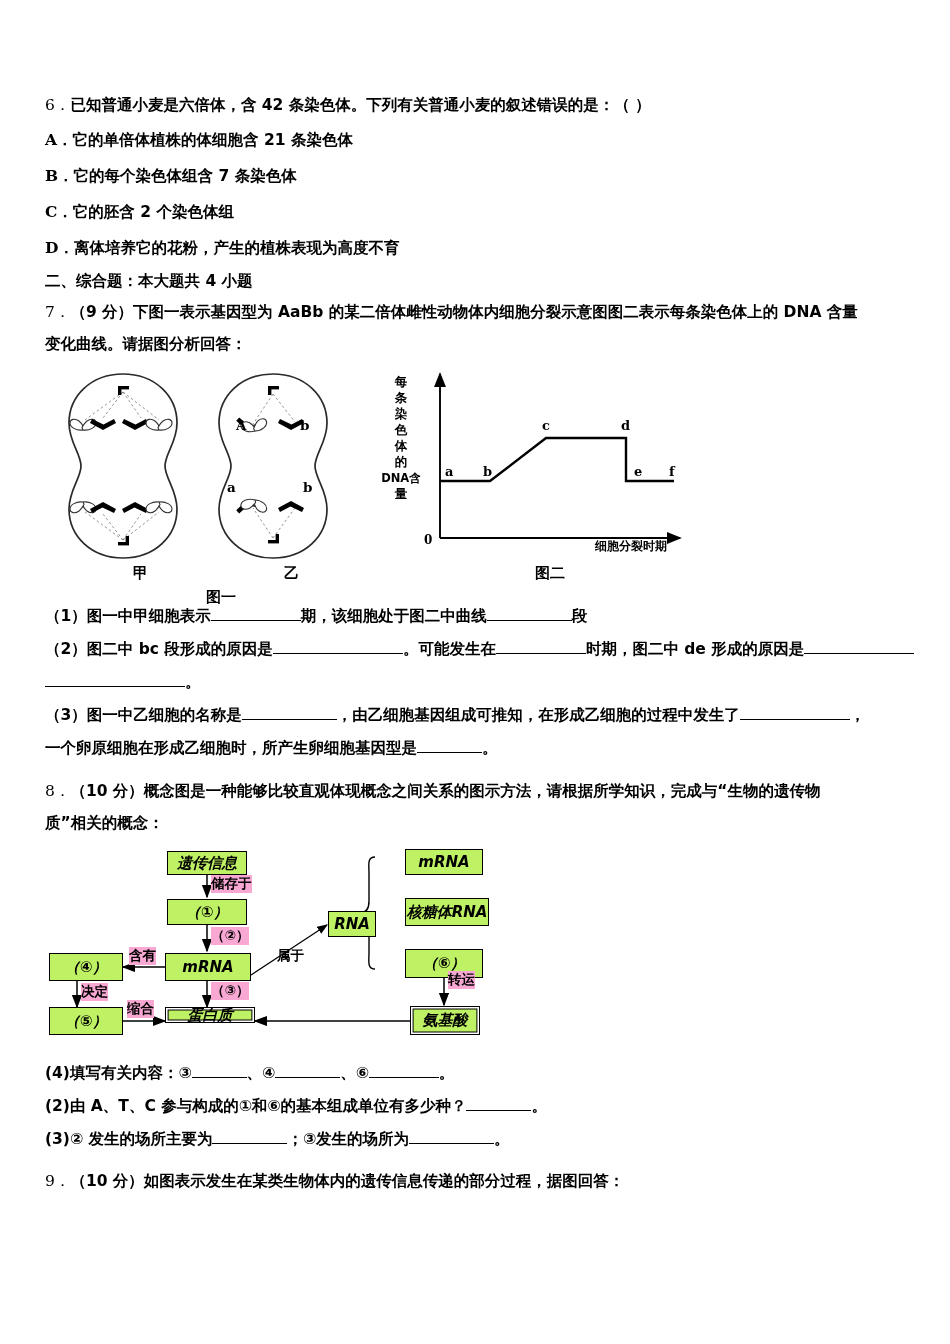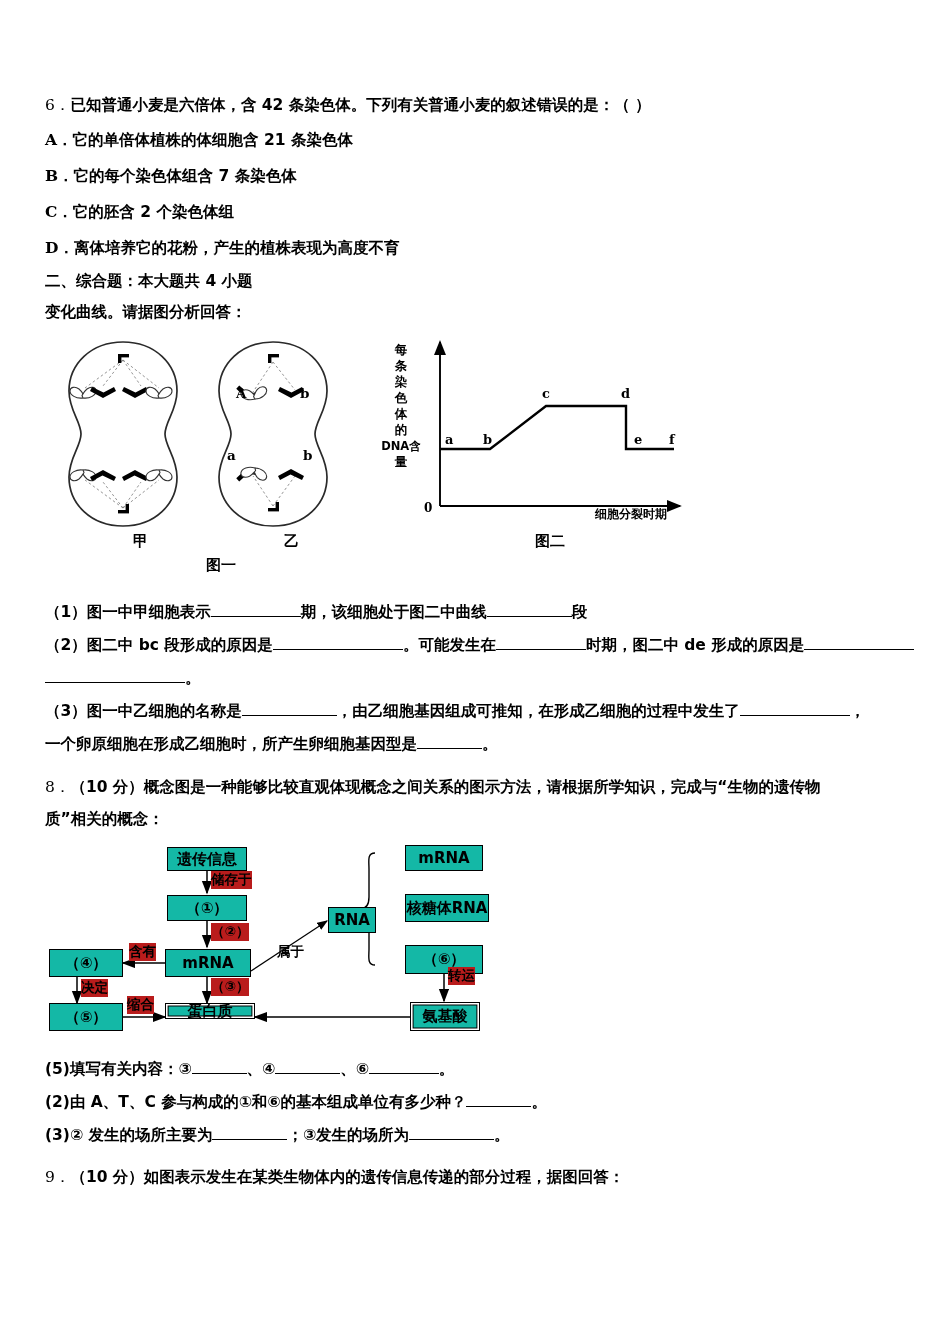--- a/index.html
+++ b/index.html
@@ -28,28 +28,29 @@
   
   .fig1{position:relative;height:232px;margin-top:6px;}
   .figcap{position:absolute;font-size:15px;font-weight:bold;}
 
   
   .fig2{position:absolute;left:335px;top:0;width:330px;height:210px;}
 
   
   .cmap{position:relative;height:208px;margin-top:4px;}
   .cbox{
-    position:absolute;border:1.6px solid #000;background:#14b8a6;
+    position:absolute;border:1.6px solid #000;background:#bef264;
     display:flex;align-items:center;justify-content:center;
     font-size:15px;font-weight:bold;box-sizing:border-box;
     font-family:"DejaVu Sans","Liberation Sans",sans-serif;
     white-space:nowrap;
+    font-style:italic;
   }
   .cbox.dbl{box-shadow:0 0 0 1.6px #fff inset,0 0 0 2.6px #000 inset;}
-  .clbl{position:absolute;font-size:13.5px;font-weight:bold;background:#b91c1c;white-space:nowrap;}
+  .clbl{position:absolute;font-size:13.5px;font-weight:bold;background:#f9a8d4;white-space:nowrap;}
   .cmap svg{position:absolute;left:0;top:0;overflow:visible;}
 </style>
 </head>
 <body>
 
 <div class="page">
 <div class="content">
 
   <div class="qline">
     <span class="num">6．</span><span>已知普通小麦是六倍体，含 42 条染色体。下列有关普通小麦的叙述错误的是：（     ）</span>
@@ -63,20 +64,23 @@
   </div>
   <div class="opt">
     <span class="ltr">C．</span><span>它的胚含 2 个染色体组</span>
   </div>
   <div class="opt">
     <span class="ltr">D．</span><span>离体培养它的花粉，产生的植株表现为高度不育</span>
   </div>
 
   <div class="sec" style="margin-top:0;">二、综合题：本大题共 4 小题</div>
 
+  <div class="qline" style="line-height:32px;">
+    <span class="num">7．</span><span class="paren-pts">（9 分）</span><span>下图一表示基因型为 AaBb 的某二倍体雌性动物体内细胞分裂示意图图二表示每条染色体上的 DNA 含量</span>
+  </div>
   <div class="qline" style="line-height:32px;">变化曲线。请据图分析回答：</div>
 
   <div class="fig1">
 
     <svg width="300" height="200" style="position:absolute;left:10px;top:2px;overflow:visible;">
       <defs>
 
         <g id="chromBlkUp">
           <path d="M0,0 L7,-13 L11,-11 L5.5,0.5 L11,11 L7,13 Z" fill="#000"></path>
         </g>
@@ -243,21 +247,21 @@
           <text x="251" y="110">f</text>
         </g>
         <text x="6" y="178" font-size="12" font-weight="bold" font-family="DejaVu Serif, Liberation Serif, serif">0</text>
       </svg>
 
       <div style="position:absolute;left:215px;top:172px;font-size:12px;font-weight:bold;white-space:nowrap;">细胞分裂时期</div>
       <div style="position:absolute;left:155px;top:198px;font-size:15px;font-weight:bold;">图二</div>
     </div>
   </div>
 
-  <div class="sub" style="margin-top:30px;">
+  <div class="sub" style="margin-top:2px;">
     <span>（1）图一中甲细胞表示</span><span class="blank b90"></span><span>期，该细胞处于图二中曲线</span><span class="blank b85"></span><span>段</span>
   </div>
 
   <div class="sub">
     <span>（2）图二中 bc 段形成的原因是</span><span class="blank b130"></span><span>。可能发生在</span><span class="blank b90"></span><span>时期，图二中 de 形成的原因是</span><span class="blank b110"></span>
   </div>
   <div class="sub">
     <span class="blank b140"></span><span>。</span>
   </div>
 
@@ -322,21 +326,21 @@
     <div class="clbl" style="left:166px;top:84px;">（②）</div>
     <div class="clbl" style="left:84px;top:104px;">含有</div>
     <div class="clbl" style="left:36px;top:140px;">决定</div>
     <div class="clbl" style="left:166px;top:139px;">（③）</div>
     <div class="clbl" style="left:82px;top:157px;">缩合</div>
     <div class="clbl" style="left:232px;top:104px;background:none;">属于</div>
     <div class="clbl" style="left:403px;top:128px;">转运</div>
   </div>
 
   <div class="sub" style="margin-top:6px;">
-    <span>(5)填写有关内容：③</span><span class="blank b55"></span><span>、④</span><span class="blank b65"></span><span>、⑥</span><span class="blank b70"></span><span>。</span>
+    <span>(4)填写有关内容：③</span><span class="blank b55"></span><span>、④</span><span class="blank b65"></span><span>、⑥</span><span class="blank b70"></span><span>。</span>
   </div>
 
   <div class="sub">
     <span>(2)由 A、T、C 参与构成的①和⑥的基本组成单位有多少种？</span><span class="blank b65"></span><span>。</span>
   </div>
 
   <div class="sub">
     <span>(3)② 发生的场所主要为</span><span class="blank b75"></span><span>；③发生的场所为</span><span class="blank b85"></span><span>。</span>
   </div>
 

